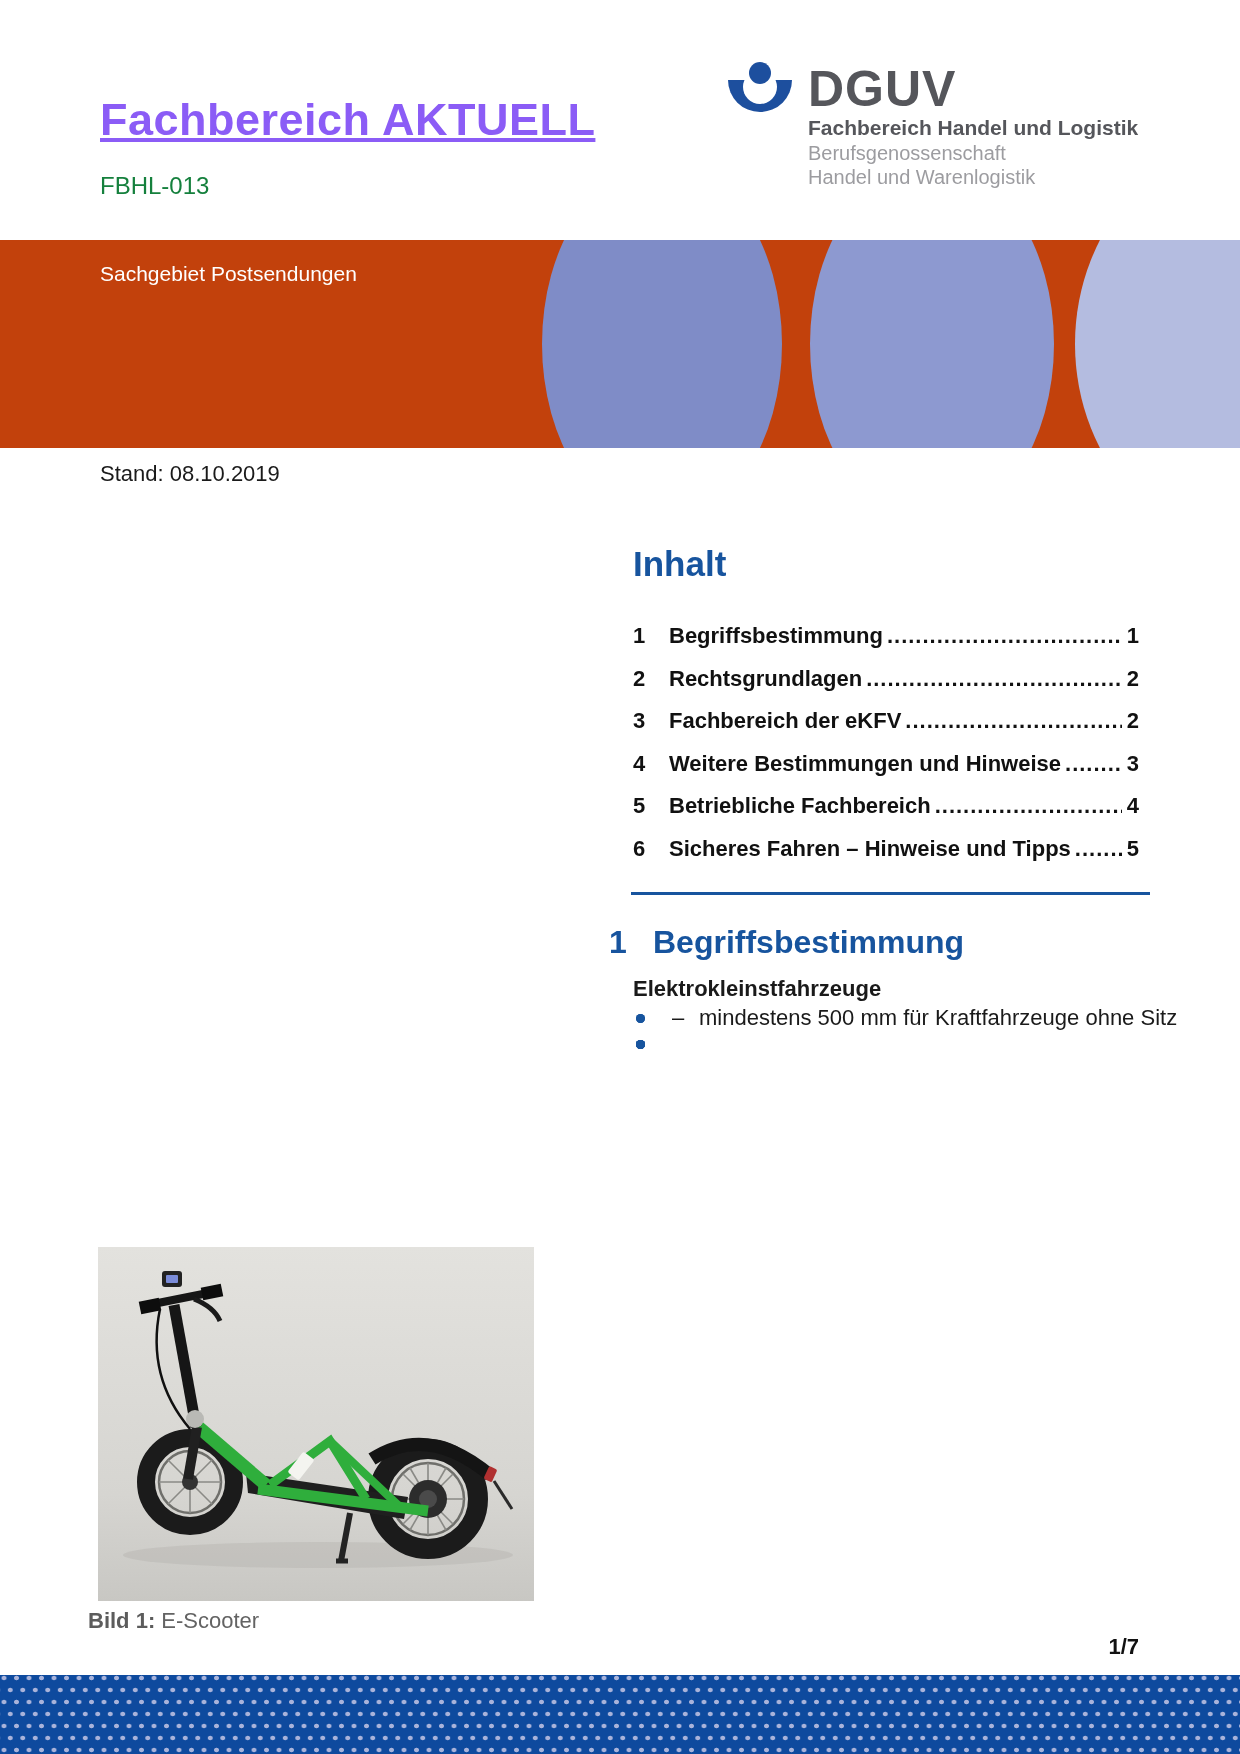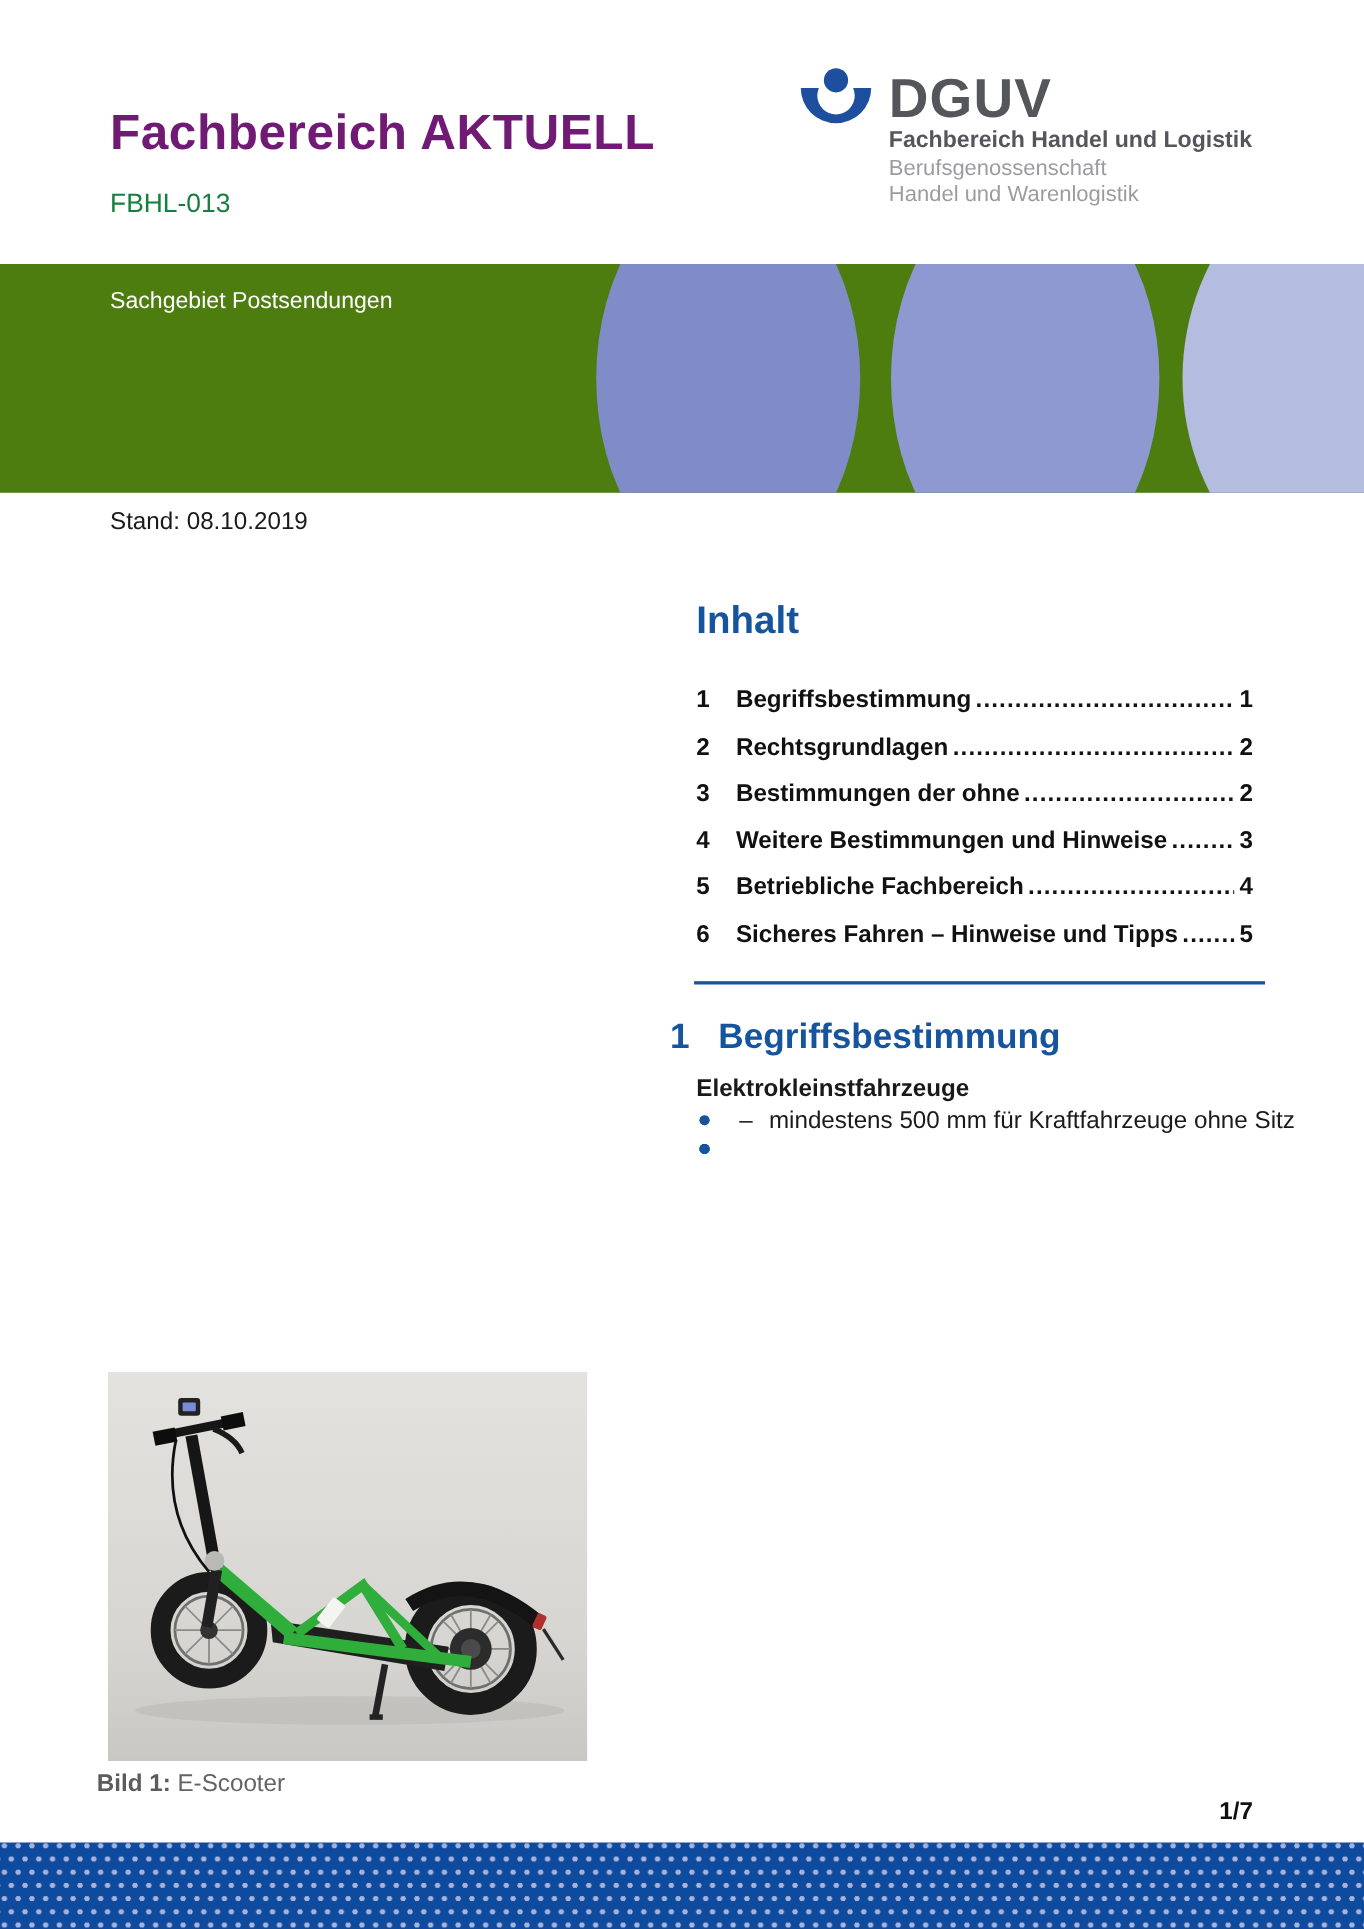--- a/index.html
+++ b/index.html
@@ -3,34 +3,34 @@
 <meta charset="utf-8">
 <style>
   * { margin:0; padding:0; box-sizing:border-box; }
   html,body { background:#e8e8e8; }
   .page {
     position:relative; width:1240px; height:1754px; margin:0 auto;
     background:#ffffff; overflow:hidden;
     font-family:"Liberation Sans", sans-serif; color:#1a1a1a;
   }
   
-  .doc-title { position:absolute; left:100px; top:94px; font-size:45px; font-weight:bold; color:#701a75; letter-spacing:.5px; }
+  .doc-title { position:absolute; left:100px; top:94px; font-size:45px; font-weight:bold; color:#8b5cf6; letter-spacing:.5px;text-decoration:underline; }
   .doc-id    { position:absolute; left:100px; top:172px; font-size:24px; color:#15803d; }
   .logo      { position:absolute; left:728px; top:58px; width:420px; height:130px; }
   .dguv-icon { position:absolute; left:0; top:4px; width:64px; height:56px; }
   .dguv-bowl { position:absolute; left:0; top:18px; width:64px; height:32px; background:#1d4f9e;
                border-radius:0 0 32px 32px / 0 0 32px 32px; }
   .dguv-notch{ position:absolute; left:15px; top:8px; width:34px; height:34px; background:#ffffff; border-radius:50%; }
   .dguv-head { position:absolute; left:21px; top:0; width:22px; height:22px; background:#1d4f9e; border-radius:50%; }
   .logo-brand{ position:absolute; left:80px; top:2px; font-size:50px; font-weight:bold; color:#55565b; letter-spacing:1px; }
   .logo-dept { position:absolute; left:80px; top:58px; font-size:21px; font-weight:bold; color:#55565b; }
   .logo-org1 { position:absolute; left:80px; top:84px; font-size:20px; color:#9c9ca0; }
   .logo-org2 { position:absolute; left:80px; top:108px; font-size:20px; color:#9c9ca0; }
   
-  .banner { position:absolute; left:0; top:240px; width:1240px; height:208px; background:#4d7c0f; overflow:hidden; }
+  .banner { position:absolute; left:0; top:240px; width:1240px; height:208px; background:#c2410c; overflow:hidden; }
   .ellipse { position:absolute; border-radius:50%; }
   .e1 { left:542px; top:-76px; width:240px; height:360px; background:#7f8cc7; }
   .e2 { left:810px; top:-76px; width:244px; height:360px; background:#8d99d0; }
   .e3 { left:1075px; top:-116px; width:420px; height:440px; background:#b4bce0; }
   .banner-kicker { position:absolute; left:100px; top:22px; font-size:21px; color:#ffffff; z-index:2; }
   .banner-title  { position:absolute; left:100px; top:70px; font-size:36px; font-weight:bold; color:#ffffff; line-height:47px; z-index:2; }
   .stand { position:absolute; left:100px; top:461px; font-size:22px; color:#1a1a1a; }
   
   .intro { position:absolute; left:100px; top:540px; width:515px; font-size:22px; font-weight:bold; color:#111111; }
   .figure { position:absolute; left:98px; top:1247px; width:436px; }
@@ -193,21 +193,21 @@
         <span class="toc-page">1</span>
       </div>
       <div class="toc-row">
         <span class="toc-num">2</span>
         <span class="toc-label">Rechtsgrundlagen</span>
         <span class="toc-dots">..........................................................................................................</span>
         <span class="toc-page">2</span>
       </div>
       <div class="toc-row">
         <span class="toc-num">3</span>
-        <span class="toc-label">Bestimmungen der ohne</span>
+        <span class="toc-label">Fachbereich der eKFV</span>
         <span class="toc-dots">..........................................................................................................</span>
         <span class="toc-page">2</span>
       </div>
       <div class="toc-row">
         <span class="toc-num">4</span>
         <span class="toc-label">Weitere Bestimmungen und Hinweise</span>
         <span class="toc-dots">..........................................................................................................</span>
         <span class="toc-page">3</span>
       </div>
       <div class="toc-row">

